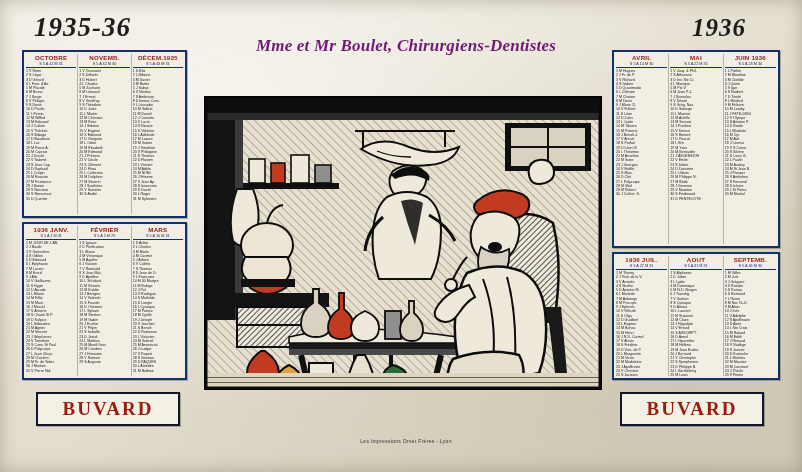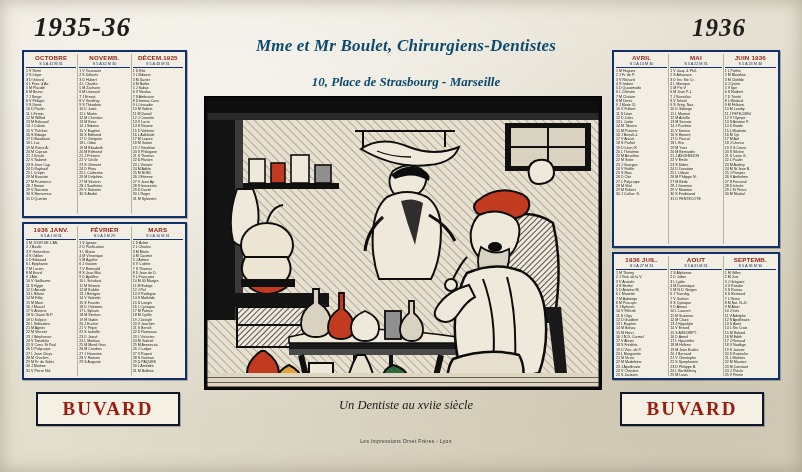--- a/index.html
+++ b/index.html
@@ -97,21 +97,21 @@
   #cal-bot-left  { left: 22px;  top: 222px; width: 165px; height: 158px; }
   #cal-top-right { left: 612px; top: 50px;  width: 168px; height: 198px; }
   #cal-bot-right { left: 612px; top: 252px; width: 168px; height: 128px; }
 
   
   .hdr {
     position: absolute;
     text-align: center;
     width: 420px;
     left: 196px;
-    color: #0c4a6e;
+    color: #701a75;
     font-family: "Liberation Serif", serif;
     font-style: italic;
     font-weight: bold;
   }
   #hdr-title { top: 36px; font-size: 17px; letter-spacing: .2px; }
   #hdr-addr  { top: 74px; font-size: 13px; }
 
   
   #engraving {
     position: absolute;
@@ -603,21 +603,20 @@
 25 V Firmin
 26 S Justine
 27 D Côme-Dam.
 28 L Venceslas
 29 M Michel
 30 M Jérôme</div>
     </div>
   </div>
 
   <div class="hdr" id="hdr-title">Mme et Mr Boulet, Chirurgiens-Dentistes</div>
-  <div class="hdr" id="hdr-addr">10, Place de Strasbourg - Marseille</div>
 
   <div id="engraving">
     <svg width="396" height="292" viewBox="0 0 396 292" xmlns="http://www.w3.org/2000/svg">
       <defs>
         <pattern id="hatch" width="4" height="4" patternUnits="userSpaceOnUse" patternTransform="rotate(45)">
           <rect width="4" height="4" fill="#efe9dc"></rect>
           <line x1="0" y1="0" x2="0" y2="4" stroke="#101010" stroke-width="1.4"></line>
         </pattern>
         <pattern id="hatch2" width="6" height="6" patternUnits="userSpaceOnUse" patternTransform="rotate(-45)">
           <rect width="6" height="6" fill="#e6dfcd"></rect>
@@ -736,23 +735,20 @@
       </g>
 
       <path d="M330 64 q14 -4 18 6 q4 12 -8 16 q-14 4 -16 -8 q-2 -10 6 -14z" fill="#efe9dc" stroke="#0c0c0c" stroke-width="2"></path>
 
       <rect x="0" y="276" width="396" height="16" fill="url(#floorp)"></rect>
 
       <rect x="1" y="1" width="394" height="290" fill="none" stroke="#0a0a0a" stroke-width="3"></rect>
     </svg>
   </div>
 
-  <div id="caption">
-    <span>Un Dentiste au xviie siècle</span>
-  </div>
 
   <div id="imprint">Les Impressions Orset Frères - Lyon</div>
 
   <div class="buvard" id="buvard-left">BUVARD</div>
   <div class="buvard" id="buvard-right">BUVARD</div>
 
   <div id="edge"></div>
 </div>
 
 </body></html>

